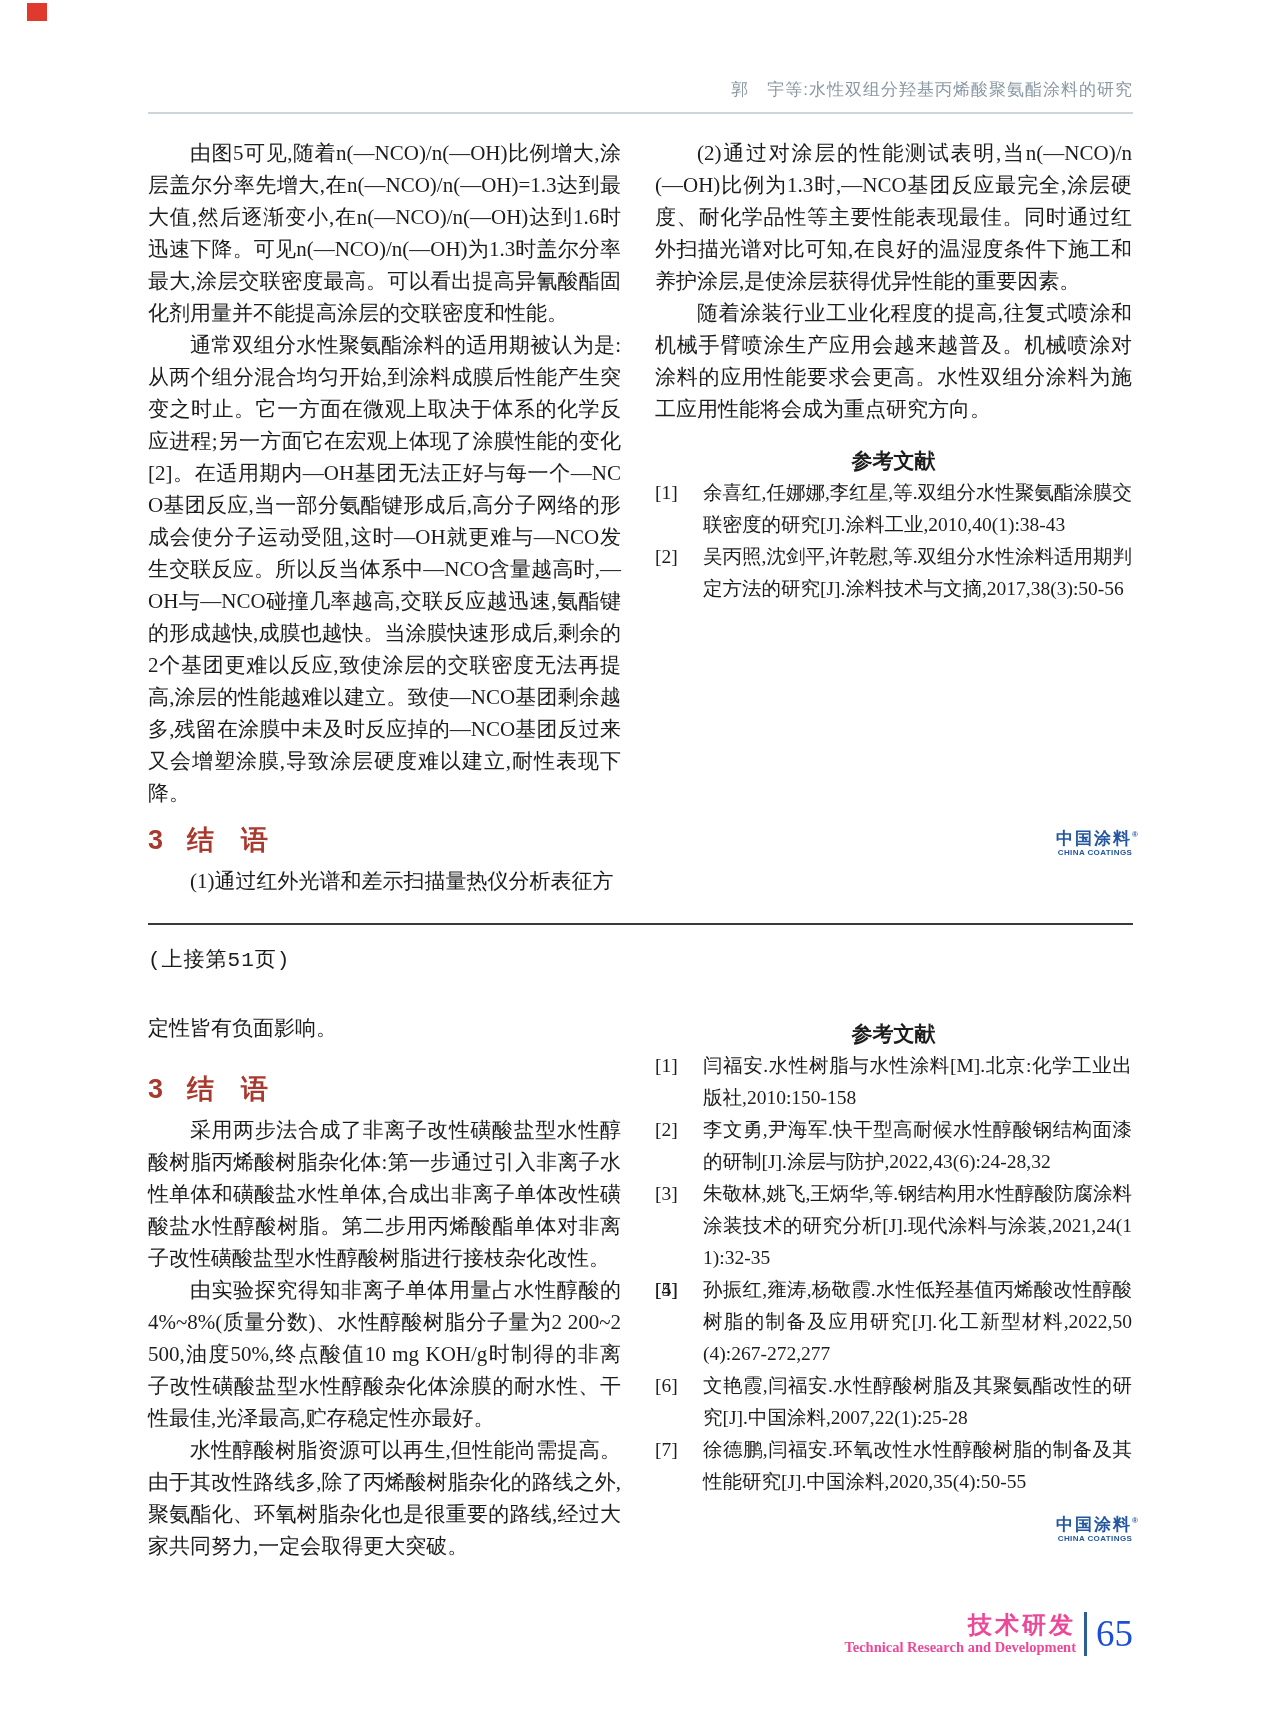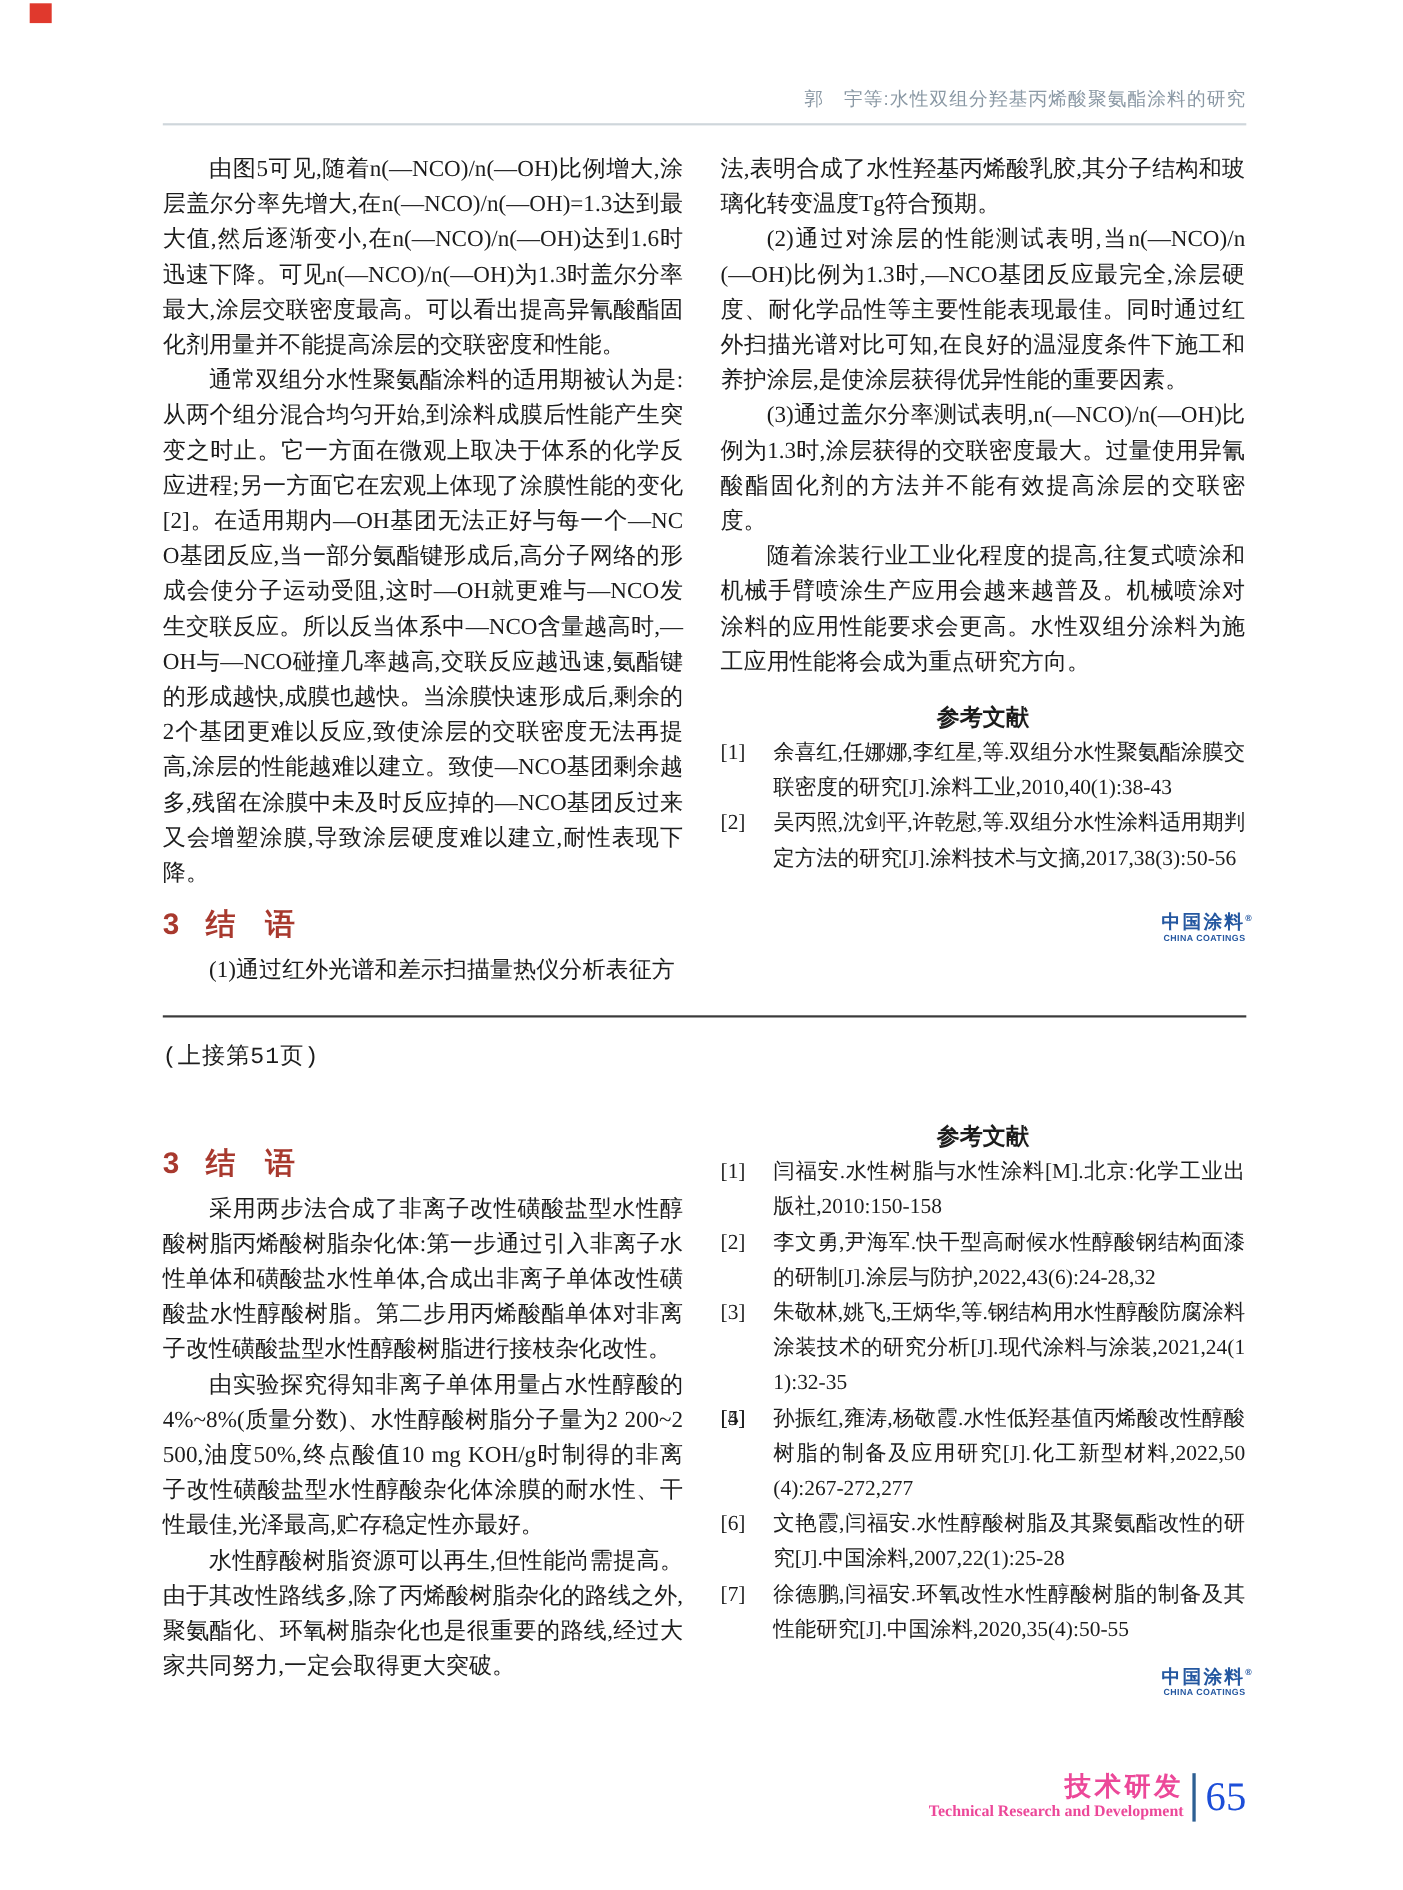--- a/index.html
+++ b/index.html
@@ -68,23 +68,21 @@
     <p>由图5可见,随着n(—NCO)/n(—OH)比例增大,涂层盖尔分率先增大,在n(—NCO)/n(—OH)=1.3达到最大值,然后逐渐变小,在n(—NCO)/n(—OH)达到1.6时迅速下降。可见n(—NCO)/n(—OH)为1.3时盖尔分率最大,涂层交联密度最高。可以看出提高异氰酸酯固化剂用量并不能提高涂层的交联密度和性能。</p>
     <p>通常双组分水性聚氨酯涂料的适用期被认为是:从两个组分混合均匀开始,到涂料成膜后性能产生突变之时止。它一方面在微观上取决于体系的化学反应进程;另一方面它在宏观上体现了涂膜性能的变化[2]。在适用期内—OH基团无法正好与每一个—NCO基团反应,当一部分氨酯键形成后,高分子网络的形成会使分子运动受阻,这时—OH就更难与—NCO发生交联反应。所以反当体系中—NCO含量越高时,—OH与—NCO碰撞几率越高,交联反应越迅速,氨酯键的形成越快,成膜也越快。当涂膜快速形成后,剩余的2个基团更难以反应,致使涂层的交联密度无法再提高,涂层的性能越难以建立。致使—NCO基团剩余越多,残留在涂膜中未及时反应掉的—NCO基团反过来又会增塑涂膜,导致涂层硬度难以建立,耐性表现下降。</p>
     <div class="sec-heading">
       <span class="num">3</span>
       <span>结　语</span>
     </div>
     <p>(1)通过红外光谱和差示扫描量热仪分析表征方</p>
   </div>
 
   <div class="col col-tr">
-    <p class="noindent">法,表明合成了水性羟基丙烯酸乳胶,其分子结构和玻璃化转变温度Tg符合预期。</p>
     <p>(2)通过对涂层的性能测试表明,当n(—NCO)/n(—OH)比例为1.3时,—NCO基团反应最完全,涂层硬度、耐化学品性等主要性能表现最佳。同时通过红外扫描光谱对比可知,在良好的温湿度条件下施工和养护涂层,是使涂层获得优异性能的重要因素。</p>
-    <p>(3)通过盖尔分率测试表明,n(—NCO)/n(—OH)比例为1.3时,涂层获得的交联密度最大。过量使用异氰酸酯固化剂的方法并不能有效提高涂层的交联密度。</p>
     <p>随着涂装行业工业化程度的提高,往复式喷涂和机械手臂喷涂生产应用会越来越普及。机械喷涂对涂料的应用性能要求会更高。水性双组分涂料为施工应用性能将会成为重点研究方向。</p>
     <div class="refs-title">参考文献</div>
     <div class="ref-item">
       <span class="ref-label">[1]</span>
       <span>余喜红,任娜娜,李红星,等.双组分水性聚氨酯涂膜交联密度的研究[J].涂料工业,2010,40(1):38-43</span>
     </div>
     <div class="ref-item">
       <span class="ref-label">[2]</span>
       <span>吴丙照,沈剑平,许乾慰,等.双组分水性涂料适用期判定方法的研究[J].涂料技术与文摘,2017,38(3):50-56</span>
     </div>
@@ -92,20 +90,21 @@
 
   <div class="abs logo logo-1">
     <div class="cn"><span>中国涂料</span><span class="reg">®</span></div>
     <div class="en">CHINA COATINGS</div>
   </div>
 
   <div class="abs mid-rule"></div>
   <div class="abs continuation">(上接第51页)</div>
 
   <div class="col col-bl">
+    <p class="noindent">定性皆有负面影响。</p>
     <div class="sec-heading" style="margin-top:28px;">
       <span class="num">3</span>
       <span>结　语</span>
     </div>
     <p>采用两步法合成了非离子改性磺酸盐型水性醇酸树脂丙烯酸树脂杂化体:第一步通过引入非离子水性单体和磺酸盐水性单体,合成出非离子单体改性磺酸盐水性醇酸树脂。第二步用丙烯酸酯单体对非离子改性磺酸盐型水性醇酸树脂进行接枝杂化改性。</p>
     <p>由实验探究得知非离子单体用量占水性醇酸的4%~8%(质量分数)、水性醇酸树脂分子量为2 200~2 500,油度50%,终点酸值10 mg KOH/g时制得的非离子改性磺酸盐型水性醇酸杂化体涂膜的耐水性、干性最佳,光泽最高,贮存稳定性亦最好。</p>
     <p>水性醇酸树脂资源可以再生,但性能尚需提高。由于其改性路线多,除了丙烯酸树脂杂化的路线之外,聚氨酯化、环氧树脂杂化也是很重要的路线,经过大家共同努力,一定会取得更大突破。</p>
   </div>
 
   <div class="col col-br">

